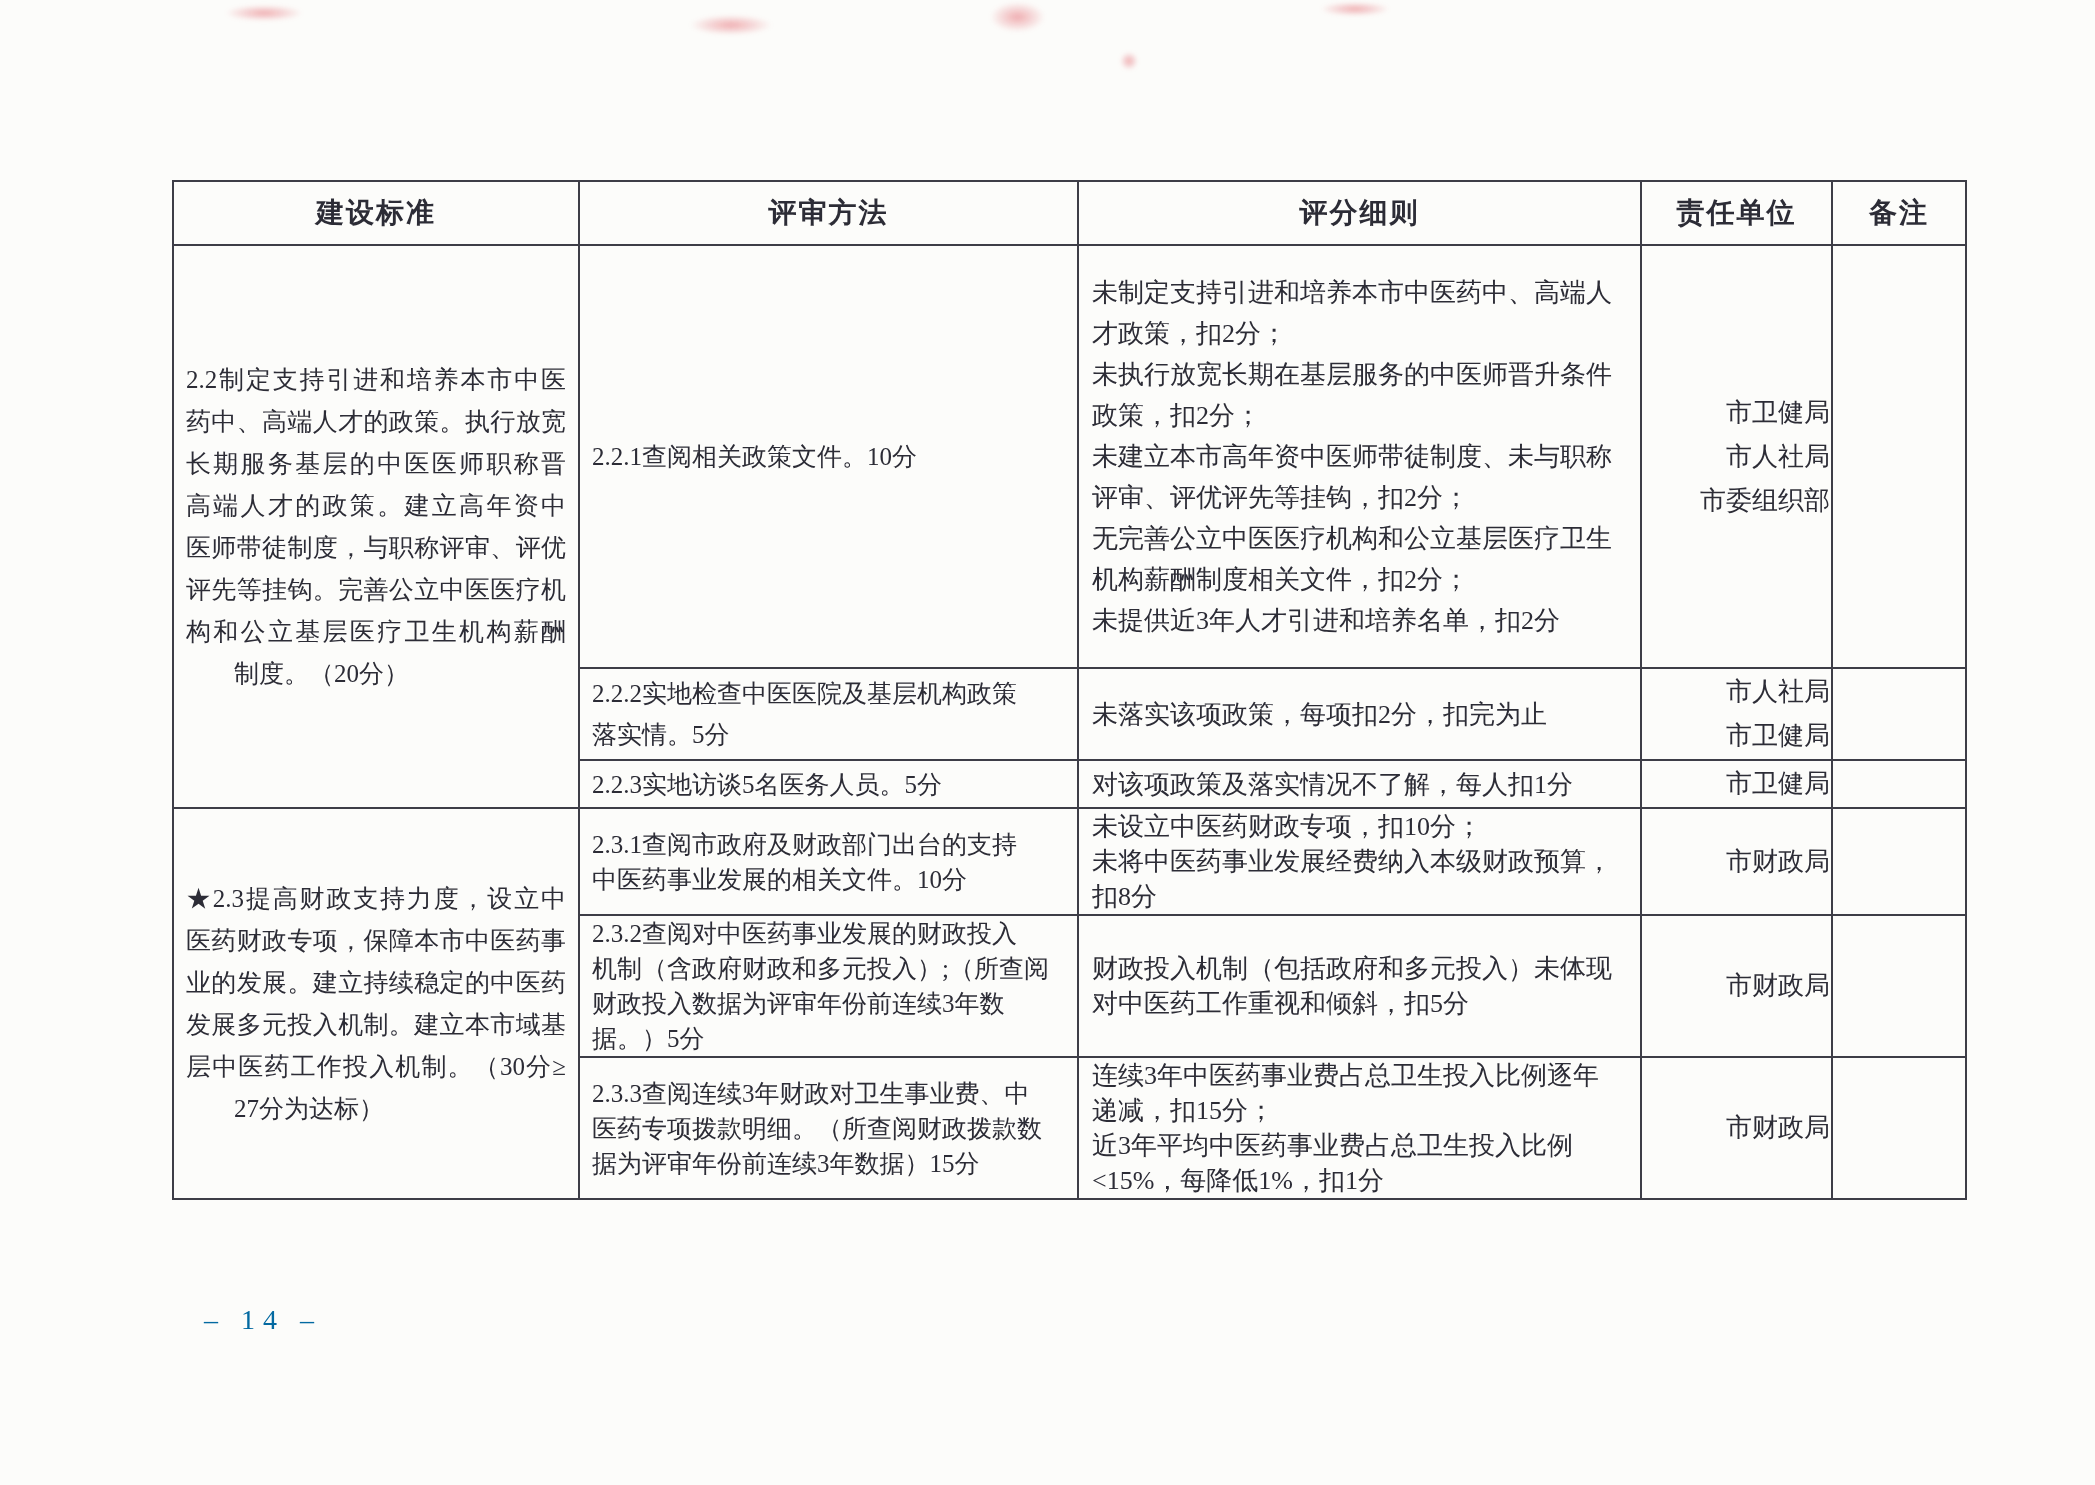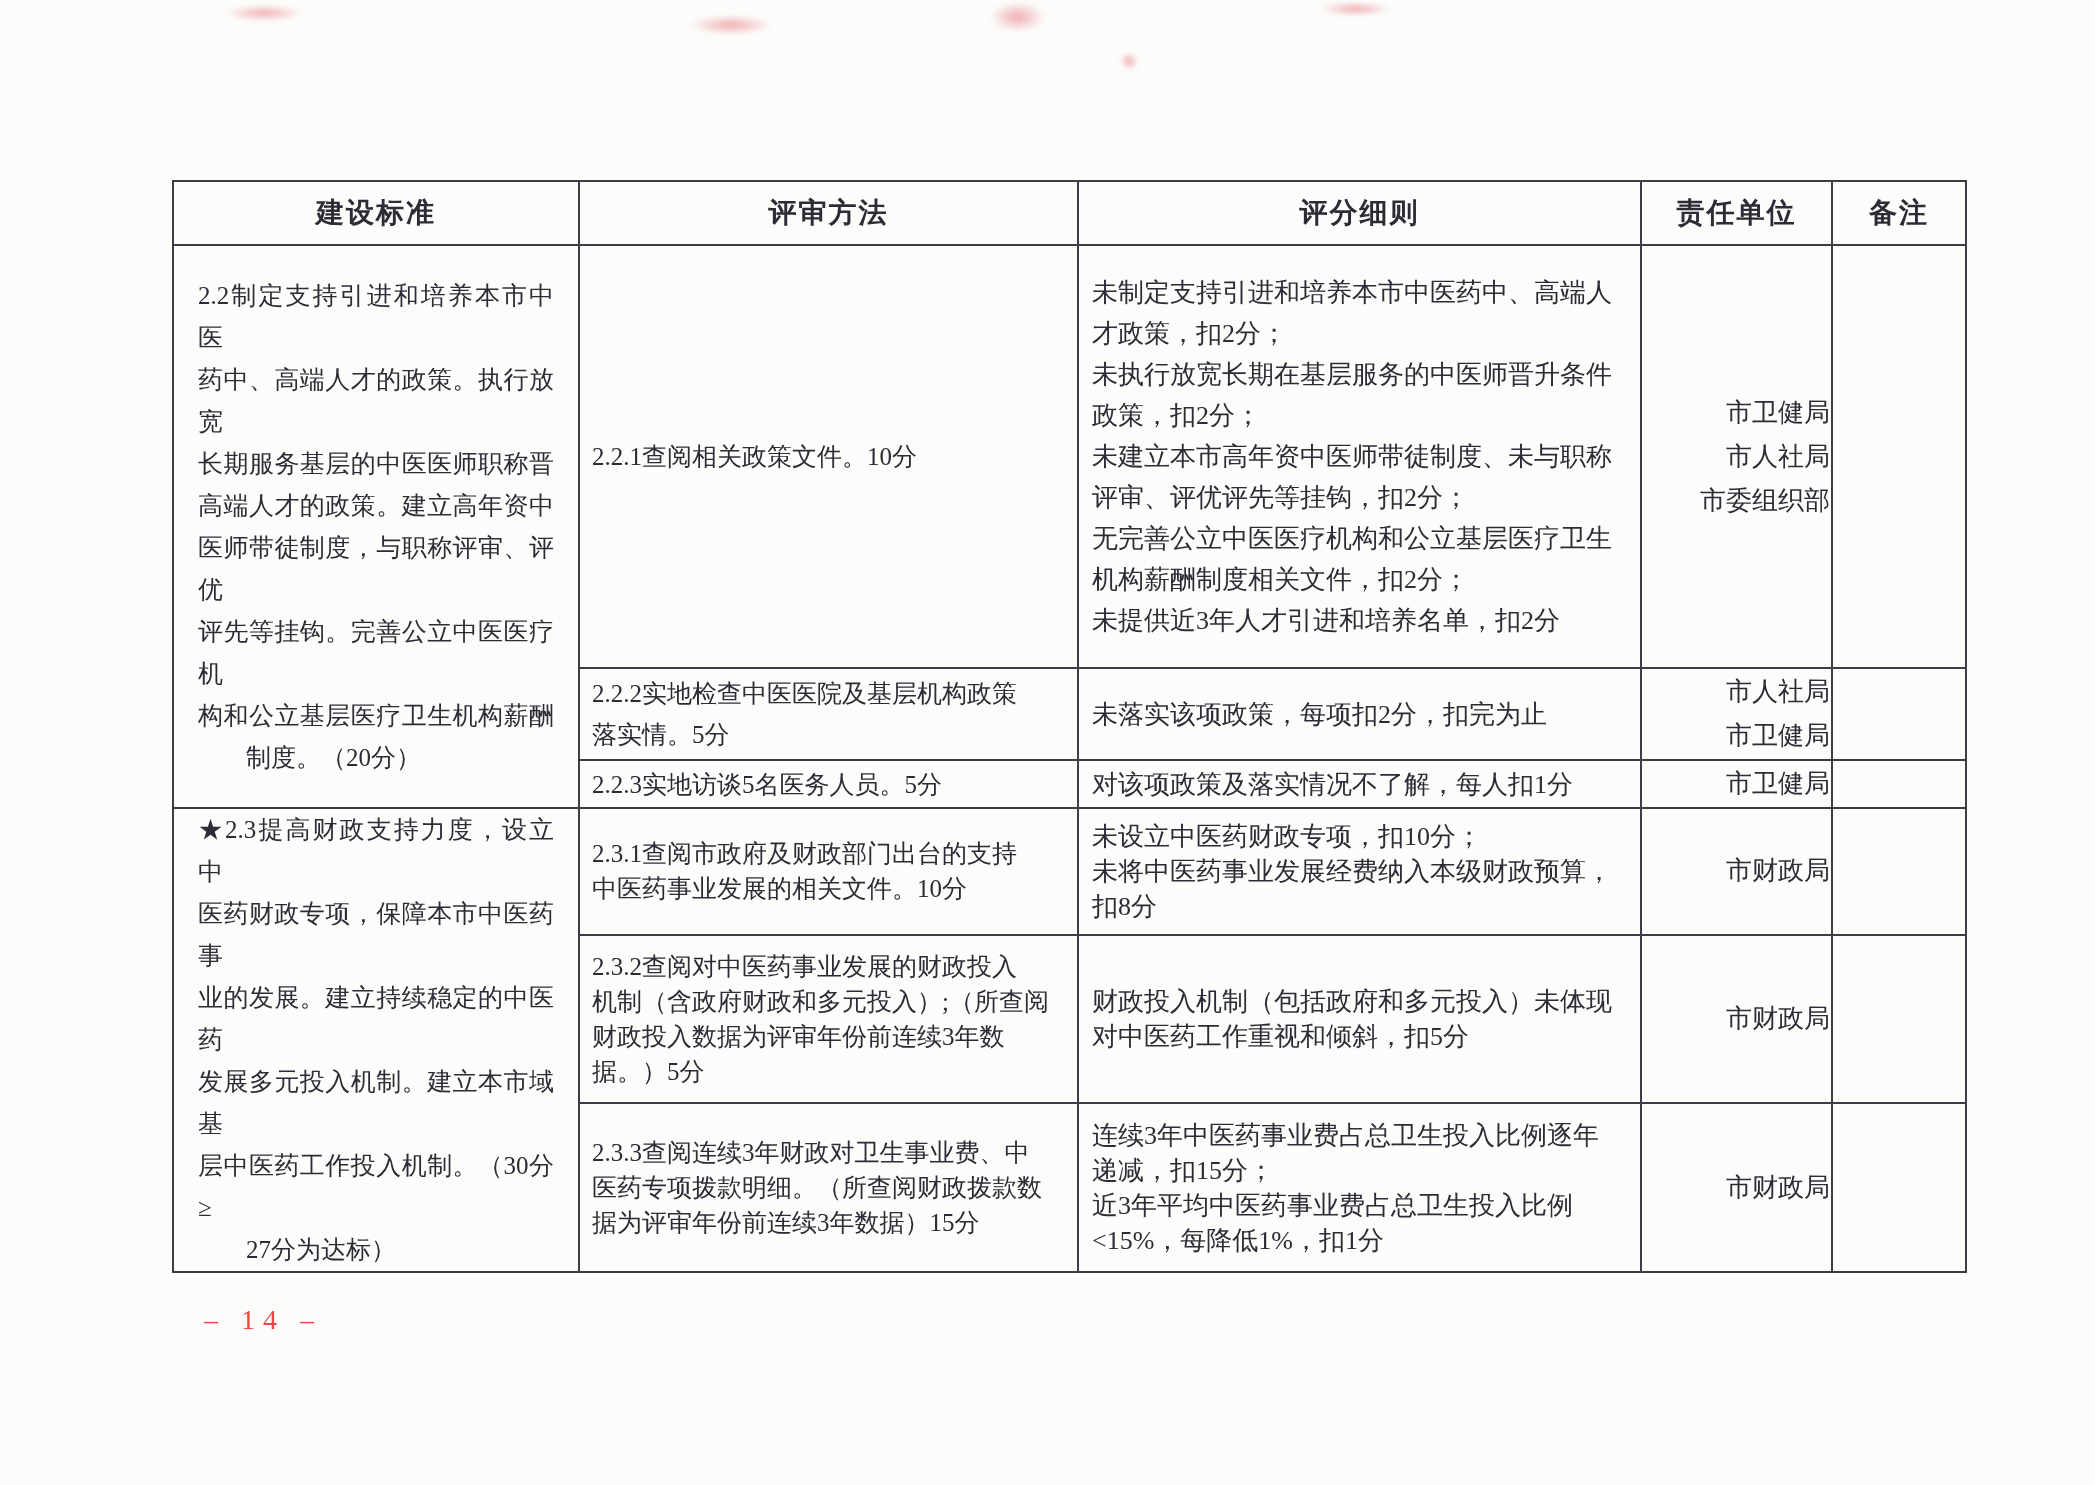--- a/index.html
+++ b/index.html
@@ -35,38 +35,38 @@
     border:2px solid #3d3d47;
     vertical-align:middle;
     overflow:hidden;
   }
   .review-table th{
     font-size:28px;
     font-weight:bold;
     text-align:center;
     letter-spacing:2px;
   }
-  td.std{padding:0 24px;font-size:25px;}
+  td.std{padding:0 12px;font-size:25px;}
   td.method{padding:0 20px 0 12px;font-size:25px;}
   td.scoring{padding:0 8px 0 13px;font-size:26px;margin-top:8px;}
   td.units{text-align:right;font-size:26px;}
   td.remark{}
 
   .lines .line{white-space:nowrap;}
   .std .line{line-height:42px;text-align:justify;text-align-last:justify;white-space:normal;}
   .std .line:last-child{text-align-last:left;margin-left:48px;}
   .sec-a .method .line,.sec-a .scoring .line{line-height:41px;}
   .sec-b .method .line,.sec-b .scoring .line{line-height:35px;}
   .units .line{line-height:44px;}
 
   .page-number{
     position:absolute;left:204px;top:1304px;
     font-size:28px;
     letter-spacing:8px;
-    color:#ef4444;
+    color:#0369a1;
   }
 </style>
 </head>
 <body>
 
 <div class="page">
 
   <div class="artifact a1"></div>
   <div class="artifact a2"></div>
   <div class="artifact a3"></div>

